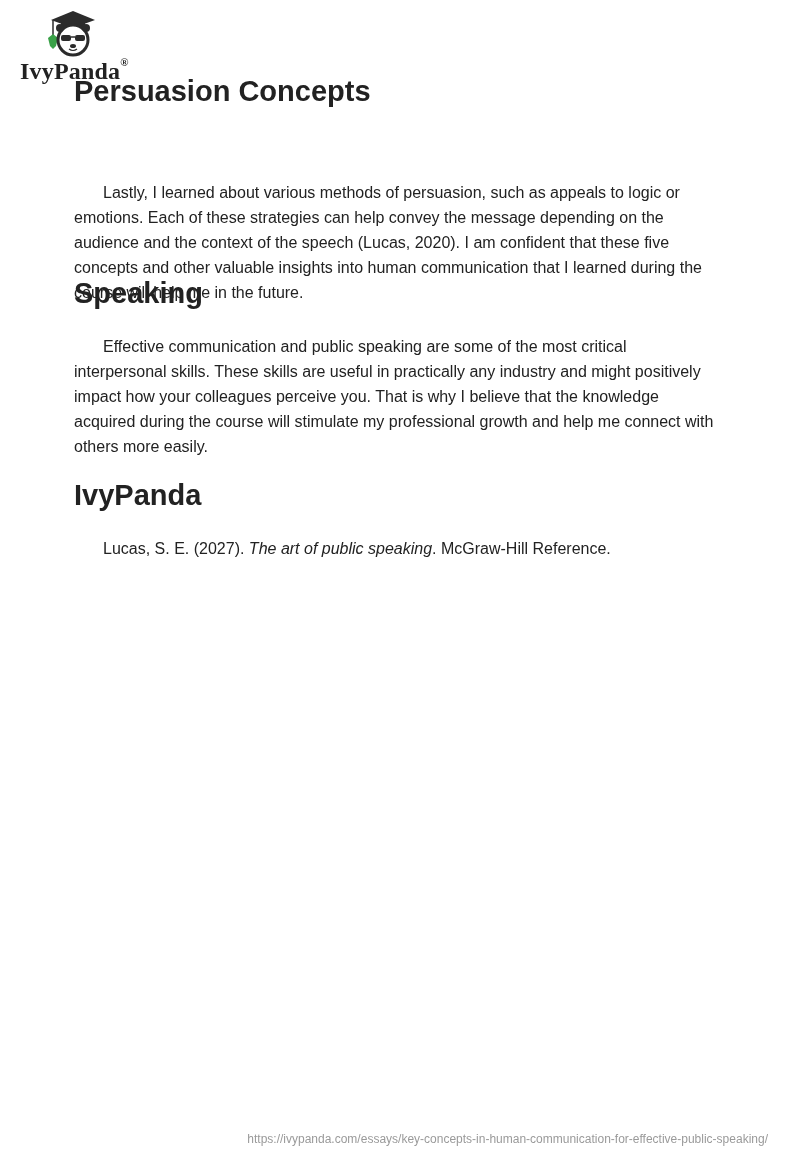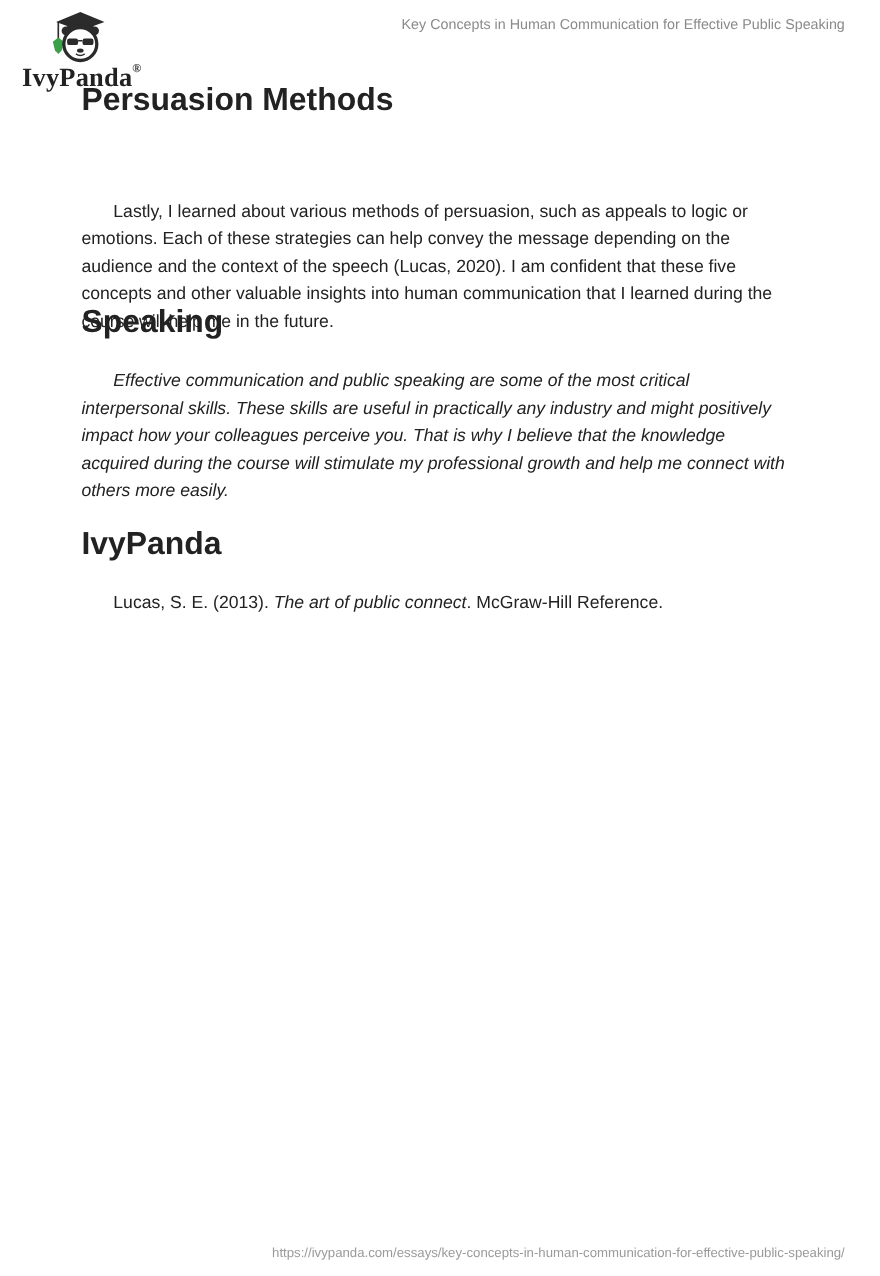--- a/index.html
+++ b/index.html
@@ -10,21 +10,21 @@
     .logo svg { width: 58px; height: 50px; }
     .logo-text { font-family: "Liberation Serif", serif; font-weight: bold; font-size: 24px; color: #222; margin-left: 4px; letter-spacing: 0.2px; }
     .logo-text sup { font-size: 11px; position: relative; top: -4px; }
     .doc-title { position: absolute; right: 32px; top: 14px; font-size: 13px; color: #8a8a8a; }
     .content { position: absolute; left: 74px; top: 70px; width: 650px; }
     h2 { font-size: 29px; font-weight: bold; margin: 0; color: #222; line-height: 42px; }
     p { font-size: 16px; line-height: 25px; margin: 0; text-indent: 29px; color: #222; }
     .sec1-h { position: absolute; top: 0; }
     .sec1-p { position: absolute; top: 62px; width: 640px; margin-top: 48px; }
     .sec2-h { position: absolute; top: 202px; }
-    .sec2-p { position: absolute; top: 264px; width: 640px; font-style: italic; }
+    .sec2-p { position: absolute; top: 264px; width: 640px; }
     .sec3-h { position: absolute; top: 404px; }
     .sec3-p { position: absolute; top: 466px; width: 640px; }
     .footer-url { position: absolute; right: 32px; top: 1132px; font-size: 12px; color: #9a9a9a; margin-left: 29px; }
   </style>
 </head>
 <body>
 
 <div class="header">
   <div class="logo">
     <svg viewBox="0 0 58 50">
@@ -36,27 +36,26 @@
       <circle cx="17" cy="20" r="4" fill="#2b2b2b"></circle>
       <circle cx="43" cy="20" r="4" fill="#2b2b2b"></circle>
       <rect x="18" y="27" width="10" height="6" rx="2" fill="#2b2b2b"></rect>
       <rect x="32" y="27" width="10" height="6" rx="2" fill="#2b2b2b"></rect>
       <line x1="28" y1="29" x2="32" y2="29" stroke="#2b2b2b" stroke-width="1.5"></line>
       <ellipse cx="30" cy="38" rx="3" ry="2" fill="#2b2b2b"></ellipse>
       <path d="M26,41 Q30,44 34,41" stroke="#2b2b2b" stroke-width="1.2" fill="none"></path>
     </svg>
     <span class="logo-text"><span>IvyPanda</span><sup>®</sup></span>
   </div>
-  <div class="doc-title">Key Concepts in Human Communication for Effective Public Speaking</div>
 </div>
 
 <div class="content">
-  <h2 class="sec1-h">Persuasion Methods</h2>
+  <h2 class="sec1-h">Persuasion Concepts</h2>
   <p class="sec1-p">Lastly, I learned about various methods of persuasion, such as appeals to logic or emotions. Each of these strategies can help convey the message depending on the audience and the context of the speech (Lucas, 2020). I am confident that these five concepts and other valuable insights into human communication that I learned during the course will help me in the future.</p>
 
   <h2 class="sec2-h">Speaking</h2>
   <p class="sec2-p">Effective communication and public speaking are some of the most critical interpersonal skills. These skills are useful in practically any industry and might positively impact how your colleagues perceive you. That is why I believe that the knowledge acquired during the course will stimulate my professional growth and help me connect with others more easily.</p>
 
   <h2 class="sec3-h">IvyPanda</h2>
-  <p class="sec3-p"><span>Lucas, S. E. (2013). </span><em>The art of public connect</em><span>. McGraw-Hill Reference.</span></p>
+  <p class="sec3-p"><span>Lucas, S. E. (2027). </span><em>The art of public speaking</em><span>. McGraw-Hill Reference.</span></p>
 </div>
 
 <div class="footer-url">https://ivypanda.com/essays/key-concepts-in-human-communication-for-effective-public-speaking/</div>
 
 </body></html>

